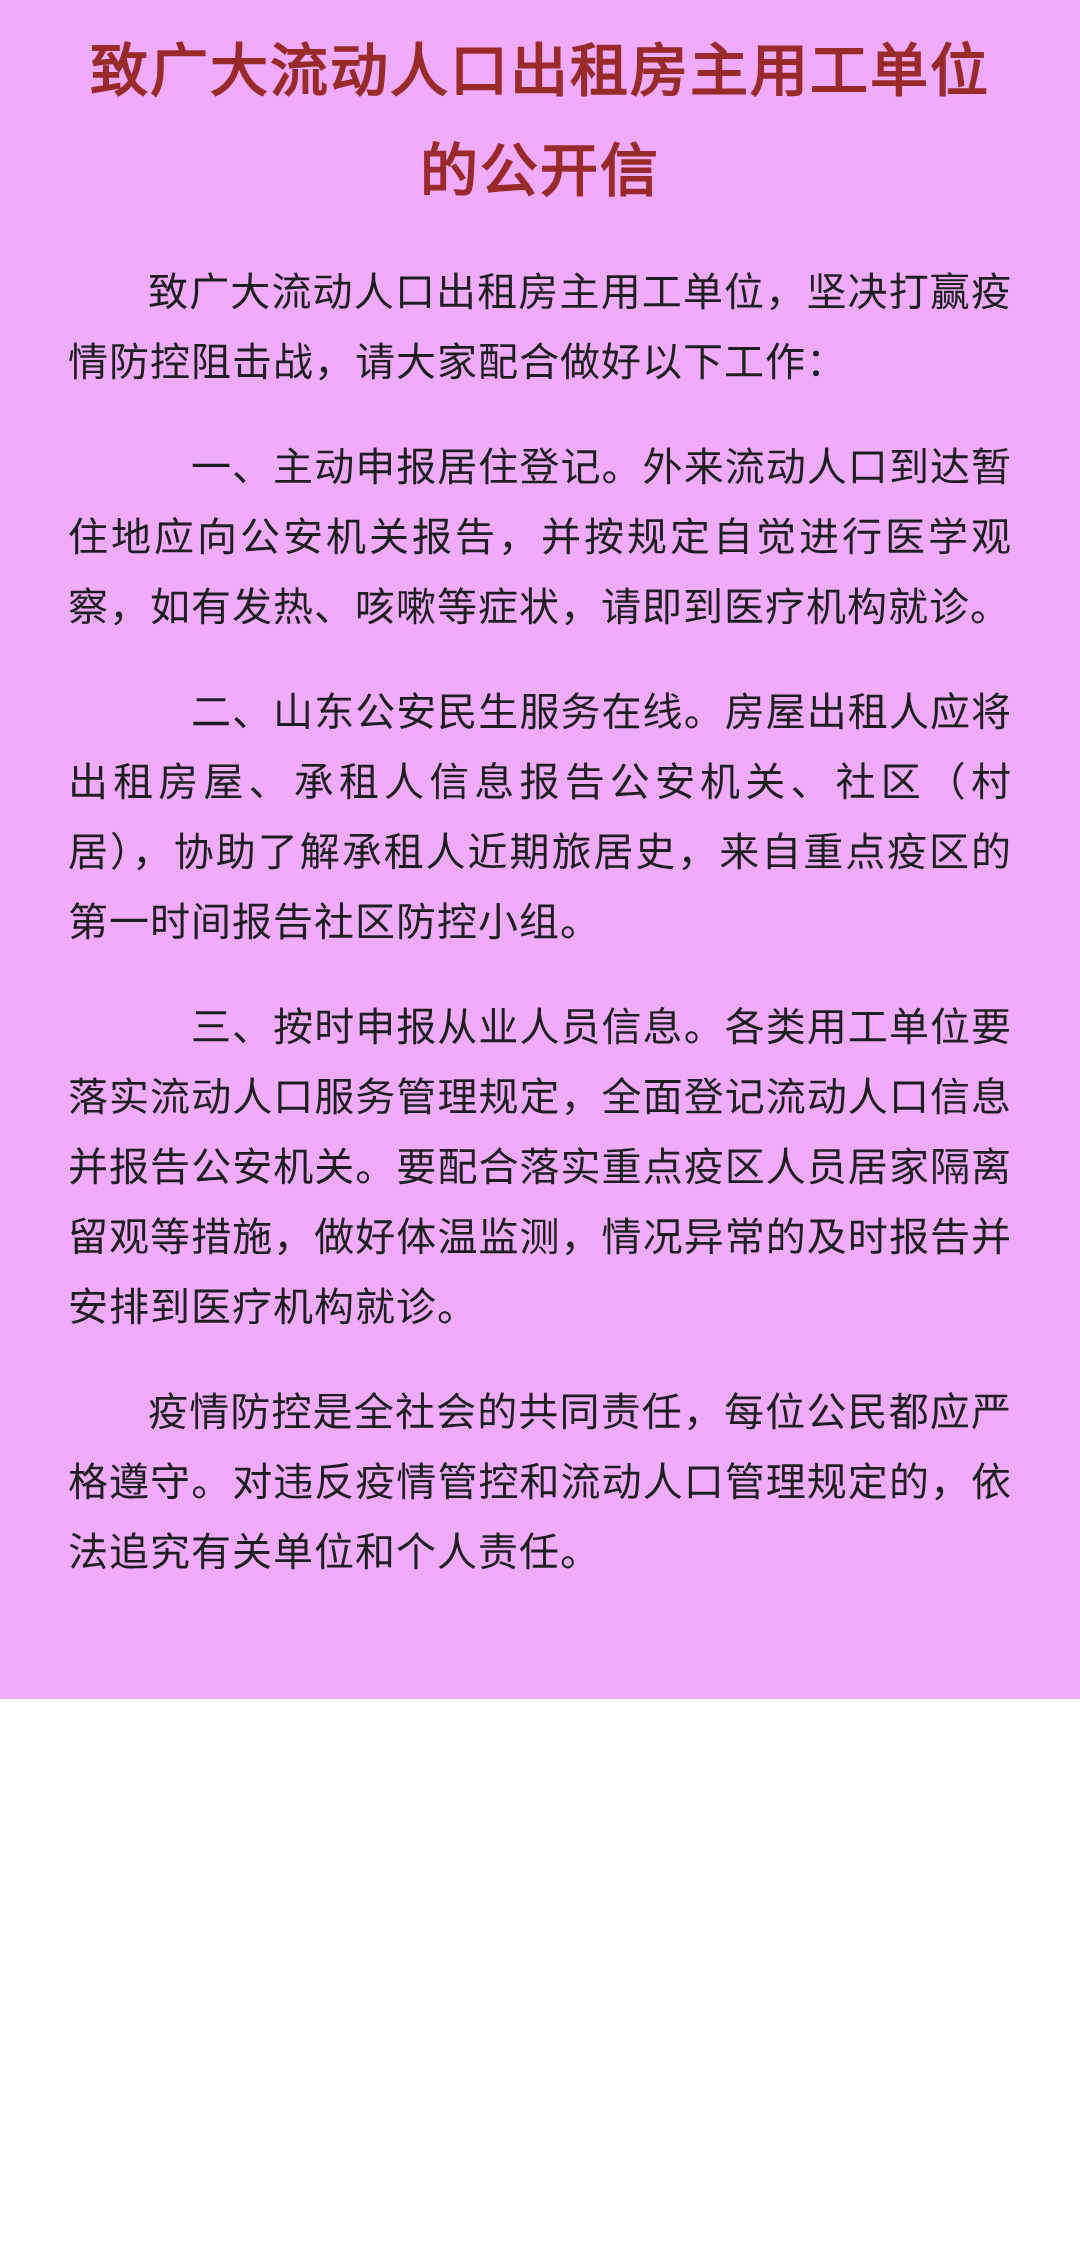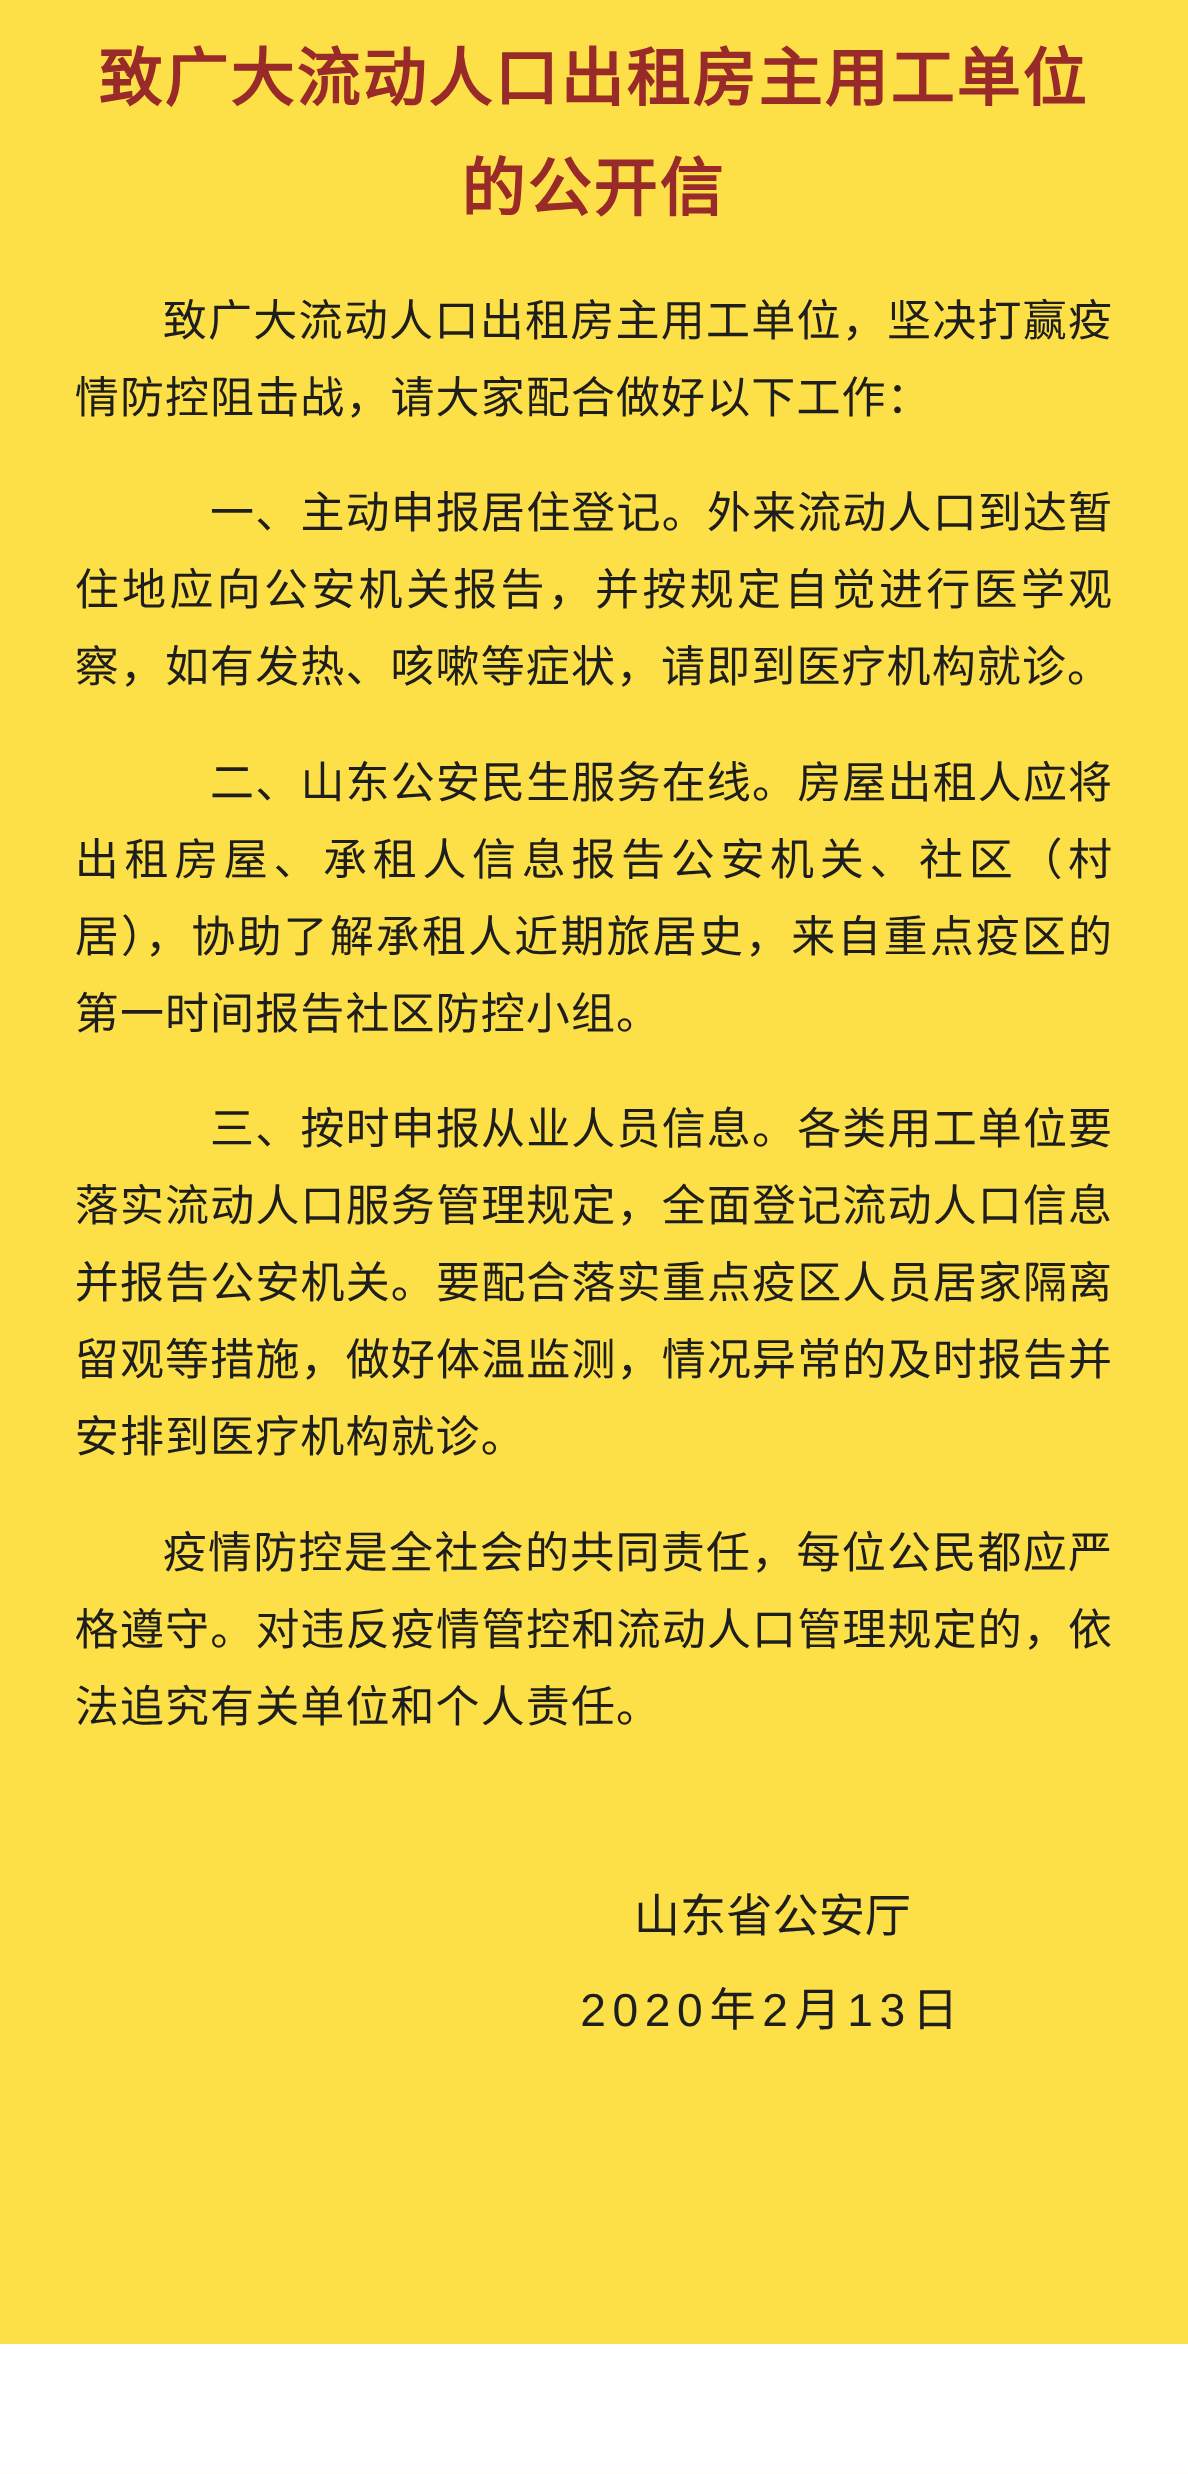--- a/index.html
+++ b/index.html
@@ -3,22 +3,22 @@
 <meta charset="utf-8">
 <style>
   html, body {
     margin: 0;
     padding: 0;
     background: #ffffff;
   }
   .page {
     position: relative;
     width: 1080px;
-    height: 2131px;
-    background: #fde047;
+    height: 1699px;
+    background: #f0abfc;
     overflow: hidden;
     font-family: "Liberation Sans", "DejaVu Sans", sans-serif;
     color: #1e1e1e;
     box-sizing: border-box;
   }
   .letter-title {
     margin: 22px 60px 0 60px;
     text-align: center;
     font-family: "Liberation Serif", "DejaVu Serif", serif;
     font-weight: 700;

